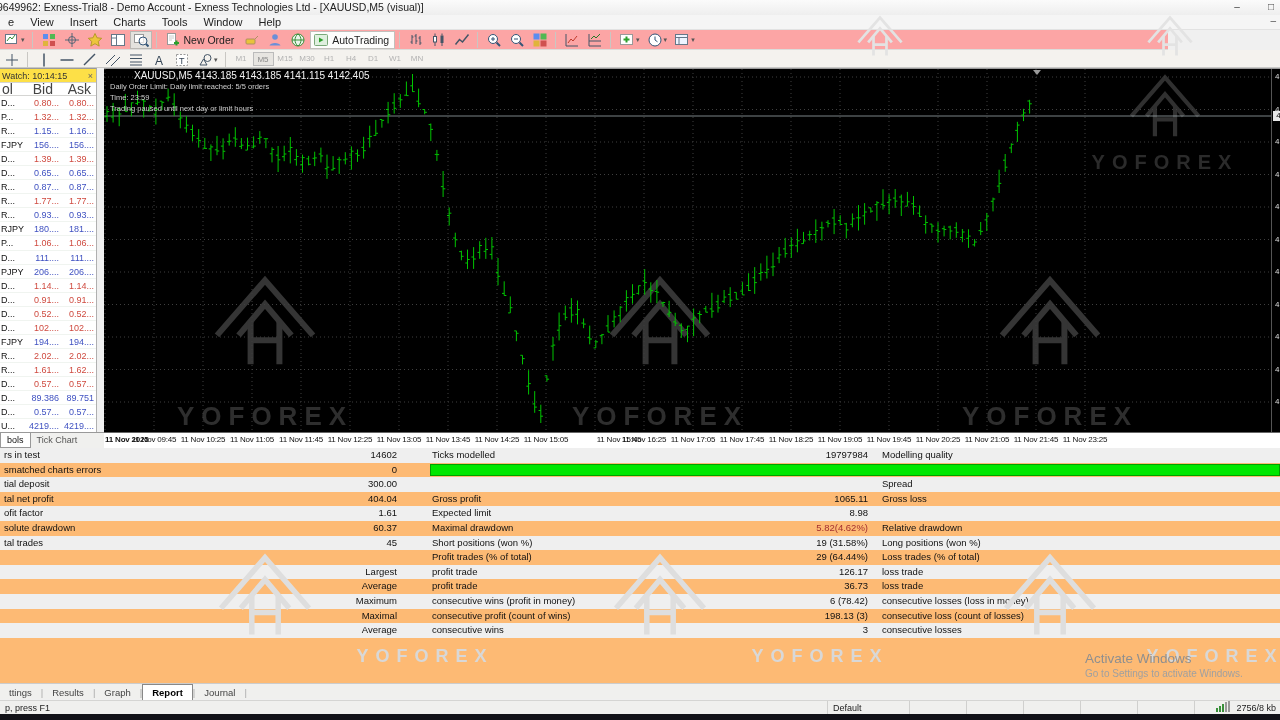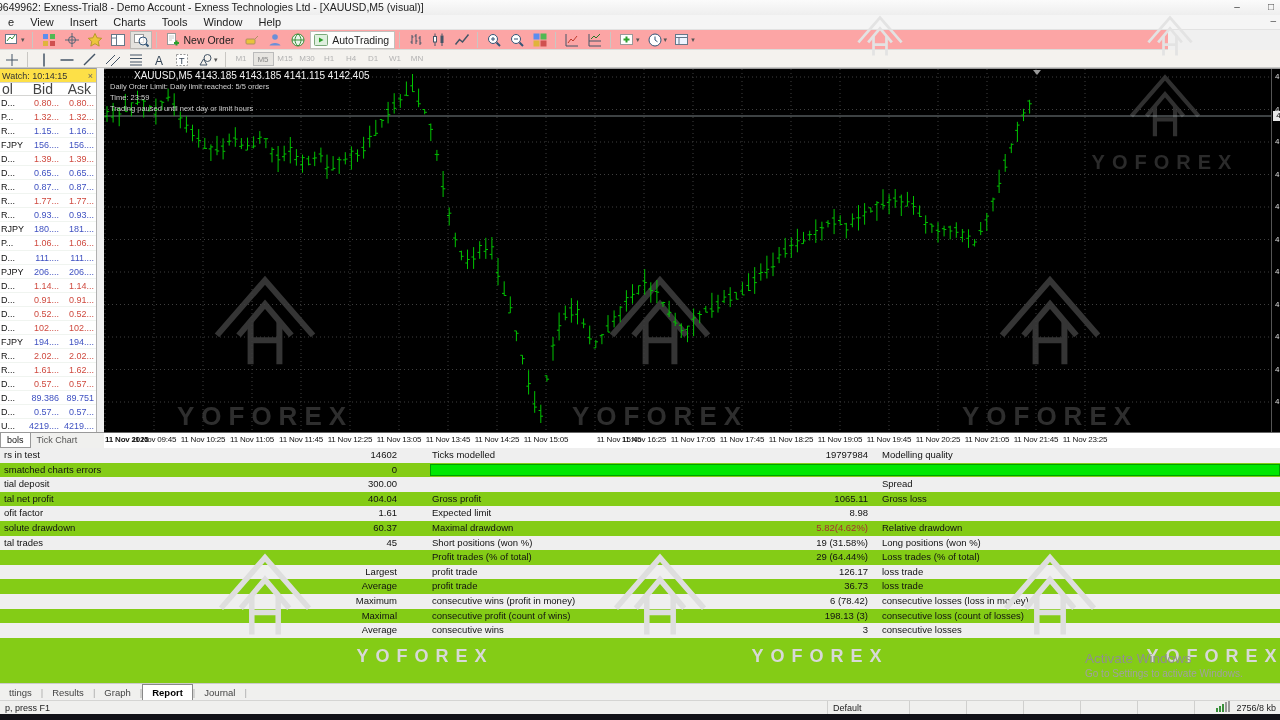--- a/index.html
+++ b/index.html
@@ -59,21 +59,21 @@
   #shiftmark{position:absolute;left:929px;top:1px;width:0;height:0;border-left:4px solid transparent;border-right:4px solid transparent;border-top:5px solid #9a9a9a;}
   #taxis{position:absolute;left:104px;top:432px;width:1176px;height:16px;background:#fff;border-top:1px solid #666;overflow:hidden;}
   .tlab{position:absolute;top:2px;font-size:8px;color:#111;white-space:nowrap;transform:translateX(-50%);letter-spacing:-0.2px;}
   .tlab.first{transform:none;font-weight:bold;}
 
   
   .wm{position:absolute;pointer-events:none;}
   .wmtext{position:absolute;pointer-events:none;font-weight:bold;letter-spacing:7px;white-space:nowrap;transform:translateX(-50%);}
 
   
-  #report{position:absolute;left:0;top:448px;width:1280px;height:235px;background:#84cc16;overflow:hidden;}
+  #report{position:absolute;left:0;top:448px;width:1280px;height:235px;background:#fdba74;overflow:hidden;}
   .rrow{position:relative;height:14.6px;font-size:9.5px;line-height:14.6px;color:#111;}
   .rrow.alt{background:#efefef;}
   .rrow span{position:absolute;white-space:nowrap;}
   .c-ll{left:4px;}
   .c-lv{left:230px;width:167px;text-align:right;}
   .c-ml{left:432px;}
   .c-mv{left:630px;width:238px;text-align:right;}
   .c-rl{left:882px;}
   .c-rv{left:1103px;width:205px;text-align:right;overflow:hidden;}
   .red{color:#a33030;}

